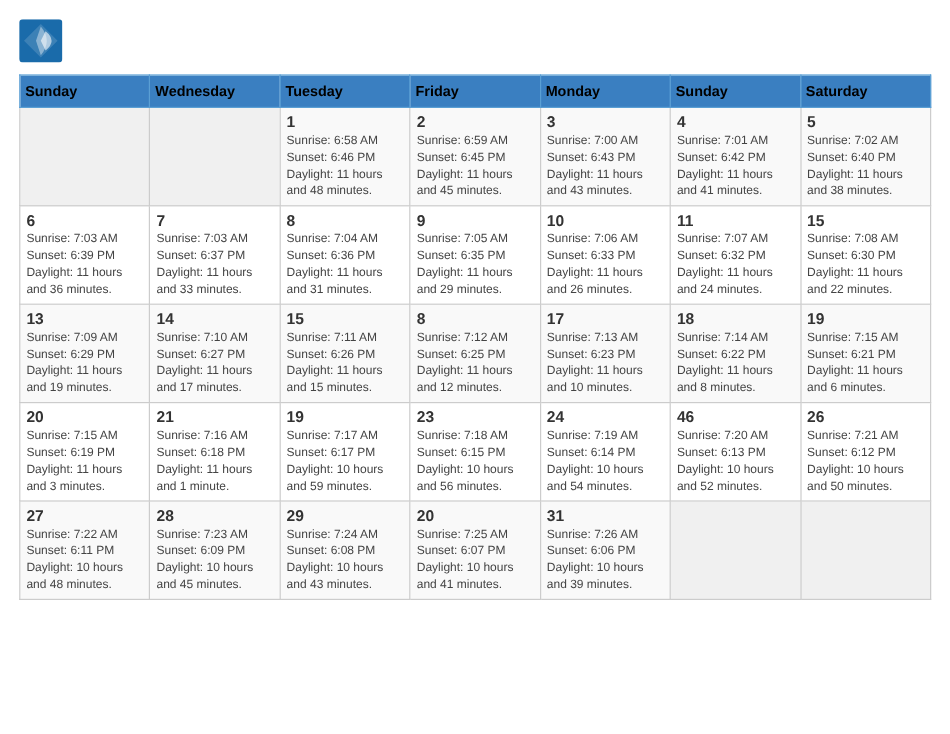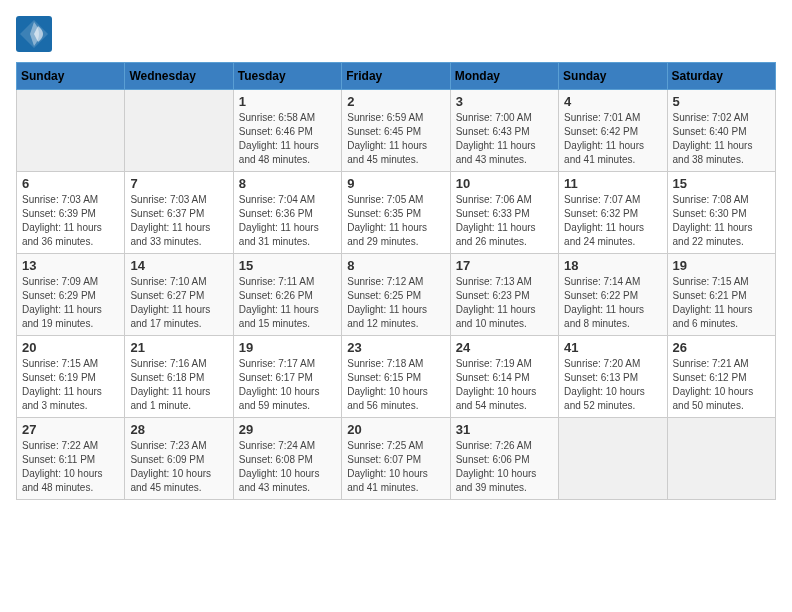--- a/index.html
+++ b/index.html
@@ -210,21 +210,21 @@
         </td>
         <td>
           <span class="day-num">23</span>
           <div class="cell-info">Sunrise: 7:18 AM<br>Sunset: 6:15 PM<br>Daylight: 10 hours and 56 minutes.</div>
         </td>
         <td>
           <span class="day-num">24</span>
           <div class="cell-info">Sunrise: 7:19 AM<br>Sunset: 6:14 PM<br>Daylight: 10 hours and 54 minutes.</div>
         </td>
         <td>
-          <span class="day-num">41</span>
+          <span class="day-num">46</span>
           <div class="cell-info">Sunrise: 7:20 AM<br>Sunset: 6:13 PM<br>Daylight: 10 hours and 52 minutes.</div>
         </td>
         <td>
           <span class="day-num">26</span>
           <div class="cell-info">Sunrise: 7:21 AM<br>Sunset: 6:12 PM<br>Daylight: 10 hours and 50 minutes.</div>
         </td>
       </tr>
       <tr>
         <td>
           <span class="day-num">27</span>

